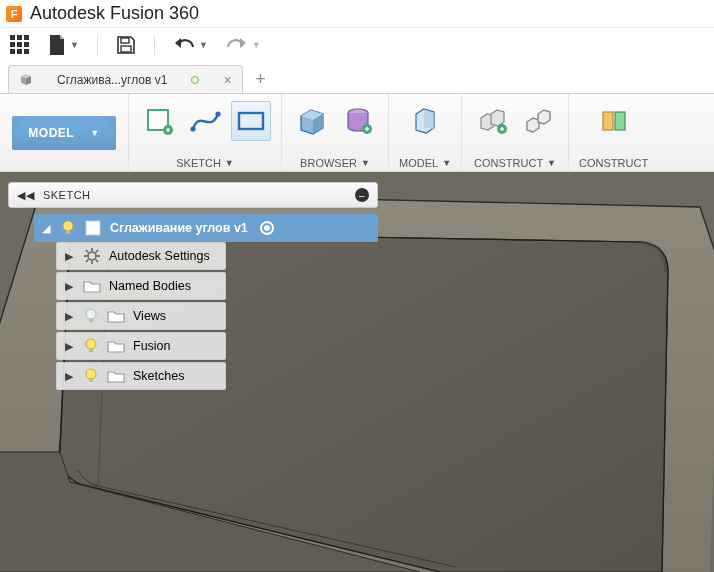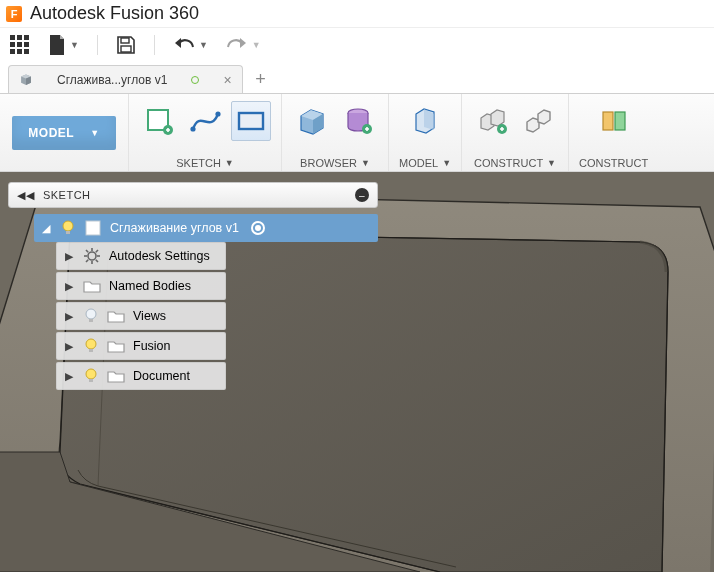--- a/index.html
+++ b/index.html
@@ -272,21 +272,21 @@
     <div class="tree">
       <div class="row sel">
         <span class="arrow" style="color:#fff;">◢</span>
         <svg class="bulb" viewBox="0 0 16 16">
             <circle cx="8" cy="6" r="5" fill="#ffe36b" stroke="#caa92e"></circle>
             <rect x="6" y="11" width="4" height="3" fill="#b9b9b9"></rect>
           </svg>
         <svg class="cubeicon" viewBox="0 0 18 18">
             <rect x="2" y="2" width="14" height="14" fill="#fff" stroke="#bcc8d2"></rect>
           </svg>
-        <span style="font-weight:400;">Сглаживание углов v1</span>
+        <span style="font-weight:700;">Сглаживание углов v1</span>
         <span class="radiodot"></span>
       </div>
       <div class="childrows">
         <div class="row shade">
           <span class="arrow">▶</span>
           <svg class="gear" viewBox="0 0 18 18">
               <circle cx="9" cy="9" r="4" fill="none" stroke="#666" stroke-width="1.6"></circle>
               <g stroke="#666" stroke-width="1.6">
                 <line x1="9" y1="1" x2="9" y2="4"></line>
                 <line x1="9" y1="14" x2="9" y2="17"></line>
@@ -331,18 +331,18 @@
         </div>
         <div class="row shade">
           <span class="arrow">▶</span>
           <svg class="bulb" viewBox="0 0 16 16">
               <circle cx="8" cy="6" r="5" fill="#ffe36b" stroke="#caa92e"></circle>
               <rect x="6" y="11" width="4" height="3" fill="#b9b9b9"></rect>
             </svg>
           <svg class="folder" viewBox="0 0 18 14">
               <path d="M1 3 h6 l2 2 h8 v8 h-16 z" fill="#fff" stroke="#999" stroke-width="1.2"></path>
             </svg>
-          <span>Document</span>
+          <span>Sketches</span>
         </div>
       </div>
     </div>
   </div>
 </div>
 
 </body></html>

